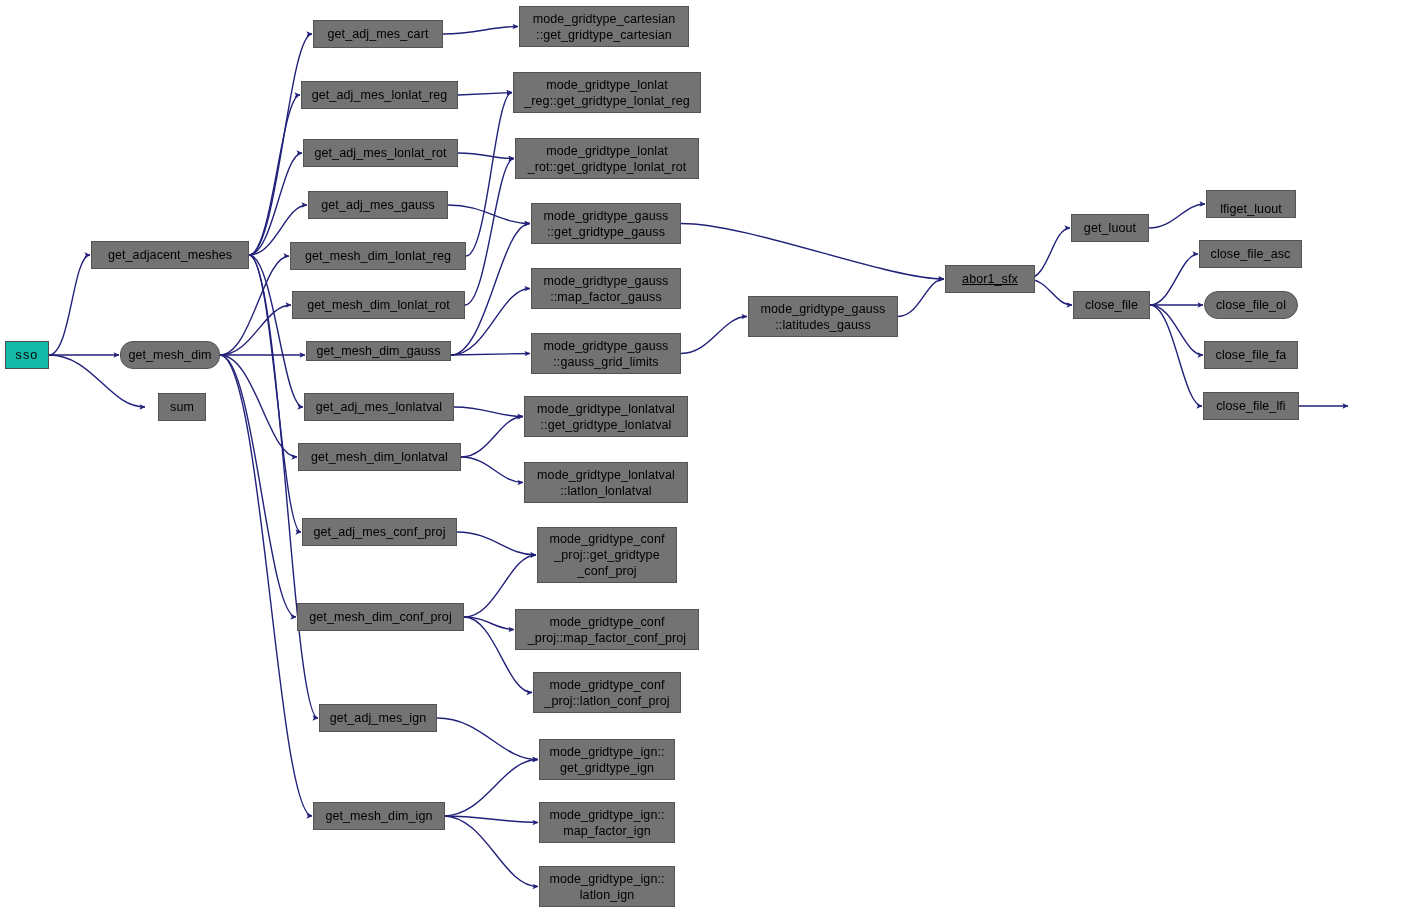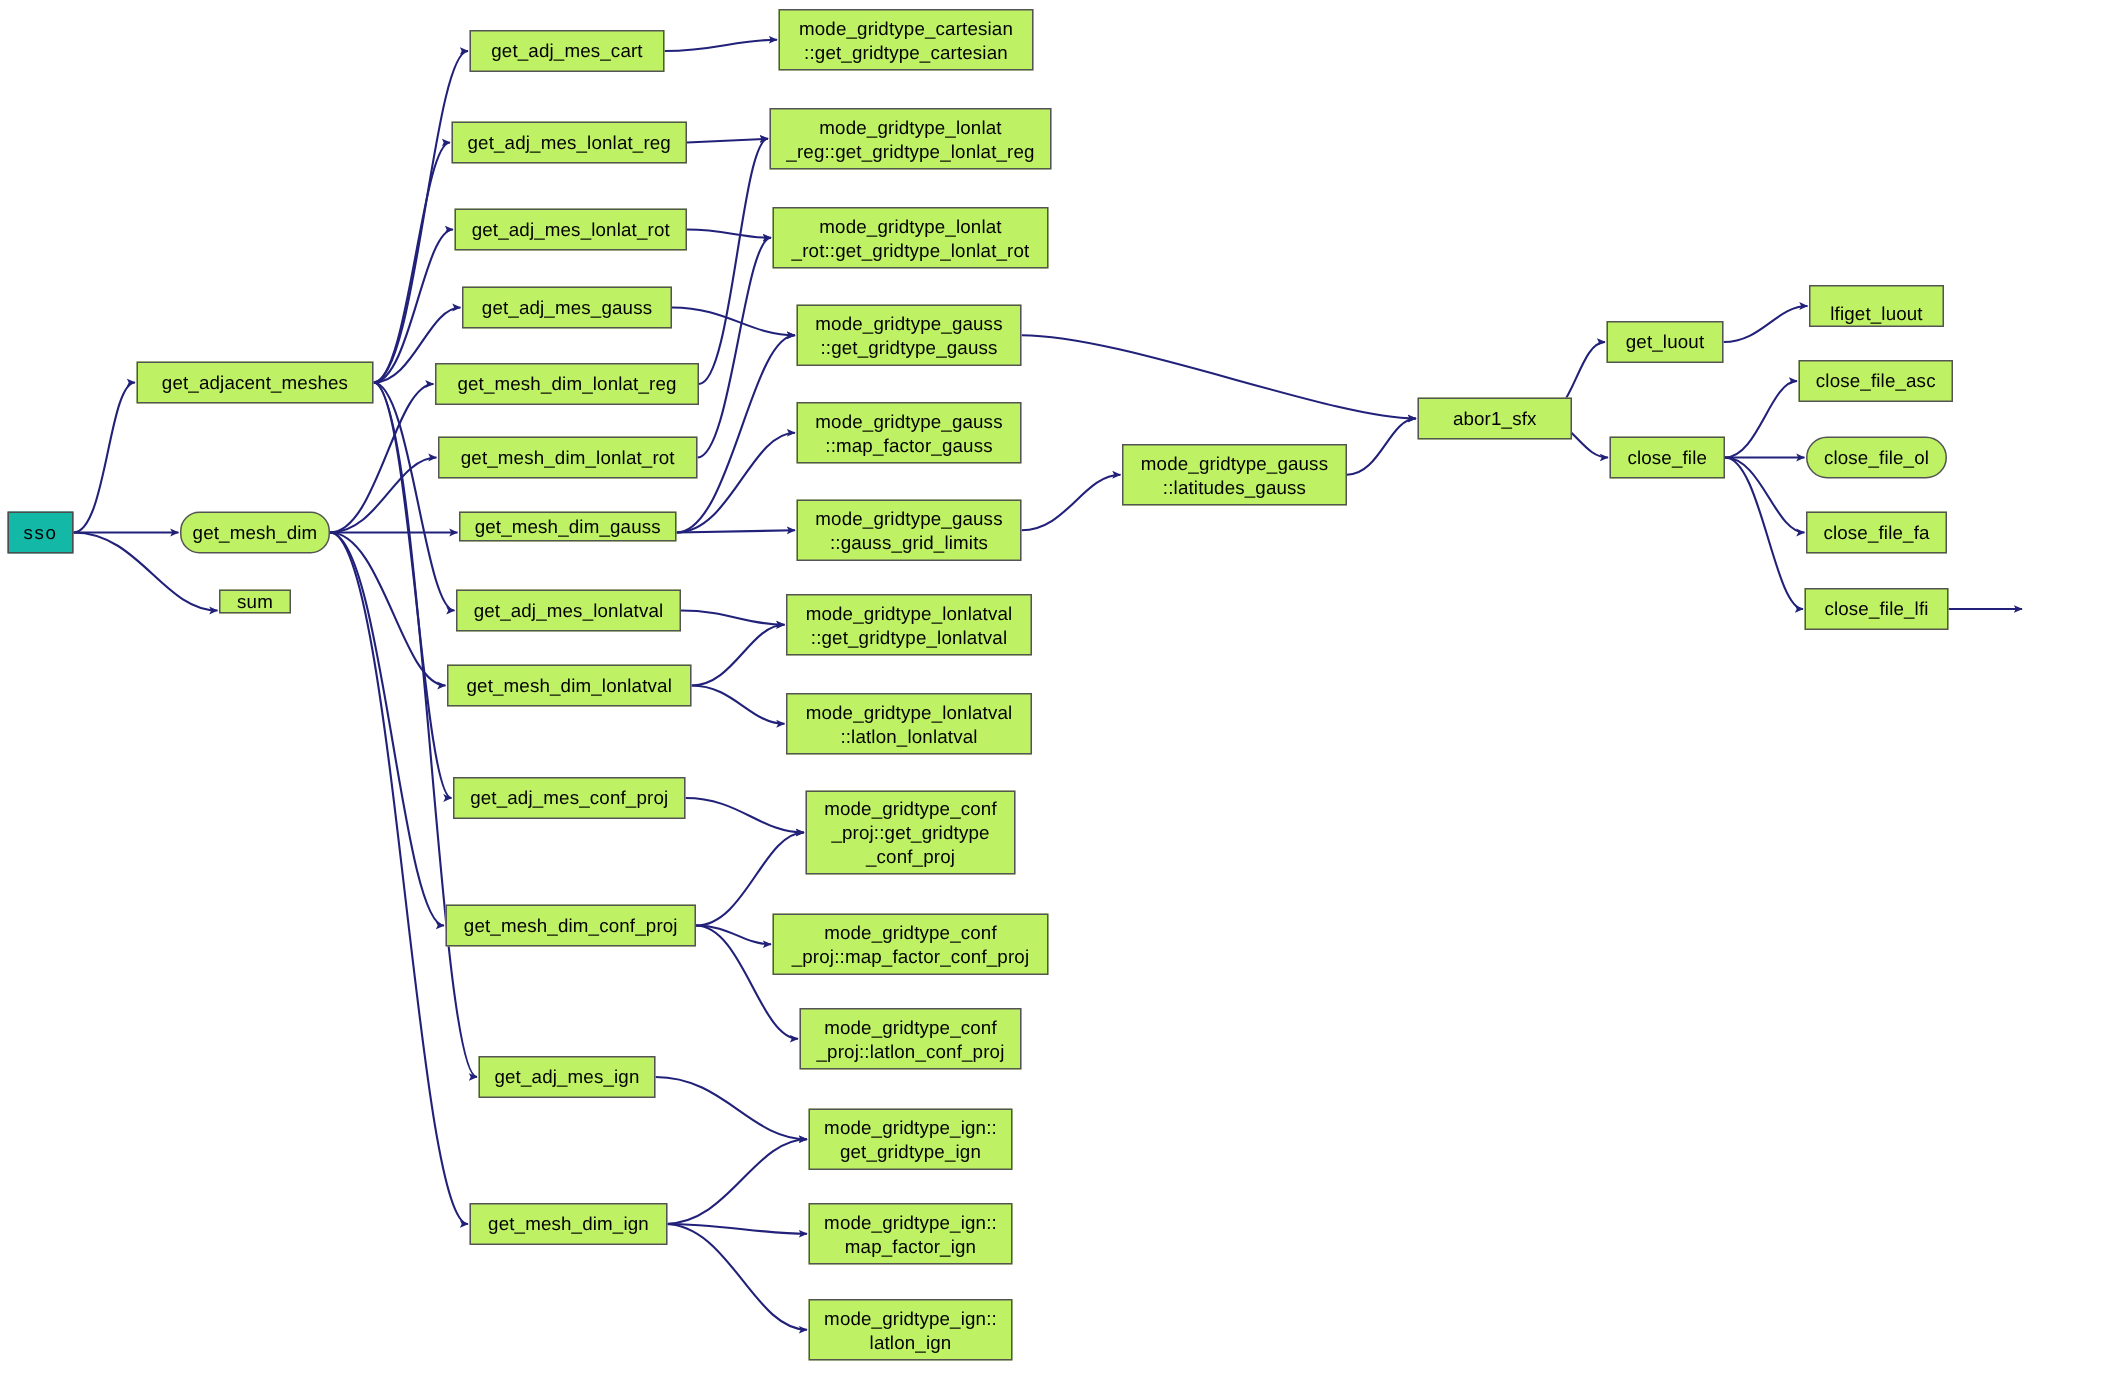--- a/index.html
+++ b/index.html
@@ -20,21 +20,21 @@
     left: 0;
     top: 0;
     width: 1416px;
     height: 915px;
     pointer-events: none;
   }
   .node {
     position: absolute;
     box-sizing: border-box;
     border: 1px solid #545454;
-    background: #bef264;
+    background: #737373;
     color: #000000;
     font-size: 12.5px;
     line-height: 16px;
     text-align: center;
     display: flex;
     align-items: center;
     justify-content: center;
     white-space: pre;
     letter-spacing: 0.1px;
     z-index: 2;
@@ -104,21 +104,21 @@
       <path d="M1149,228 C1174.65,228 1184.1975,204 1205,204" fill="none" stroke="#21217a" stroke-width="1.4" marker-end="url(#ah)"></path>
       <path d="M1150,305 C1172.05,305 1180.2575,254 1198,254" fill="none" stroke="#21217a" stroke-width="1.4" marker-end="url(#ah)"></path>
       <path d="M1150,305 L1203,305" fill="none" stroke="#21217a" stroke-width="1.4" marker-end="url(#ah)"></path>
       <path d="M1150,305 C1174.3,305 1183.345,355 1203,355" fill="none" stroke="#21217a" stroke-width="1.4" marker-end="url(#ah)"></path>
       <path d="M1150,305 C1173.85,305 1182.7275,406 1202,406" fill="none" stroke="#21217a" stroke-width="1.4" marker-end="url(#ah)"></path>
       <path d="M1299,406 L1348,406" fill="none" stroke="#21217a" stroke-width="1.4" marker-end="url(#ah)"></path>
     </svg>
 <div class="node root" style="left: 5px; top: 341px; width: 44px; height: 28px;"><span class="node-label">sso</span></div>
     <div class="node" style="left: 91px; top: 241px; width: 158px; height: 28px;"><span class="node-label">get_adjacent_meshes</span></div>
     <div class="node" style="left: 120px; top: 341px; width: 100px; height: 28px; border-radius: 13px;"><span class="node-label">get_mesh_dim</span></div>
-    <div class="node" style="left: 146px; top: 393px; width: 48px; height: 16px; justify-content: flex-end;"><span class="node-label">sum</span></div>
+    <div class="node" style="left: 158px; top: 393px; width: 48px; height: 28px; justify-content: flex-end;"><span class="node-label">sum</span></div>
     <div class="node" style="left: 313px; top: 20px; width: 130px; height: 28px;"><span class="node-label">get_adj_mes_cart</span></div>
     <div class="node" style="left: 301px; top: 81px; width: 157px; height: 28px;"><span class="node-label">get_adj_mes_lonlat_reg</span></div>
     <div class="node" style="left: 303px; top: 139px; width: 155px; height: 28px;"><span class="node-label">get_adj_mes_lonlat_rot</span></div>
     <div class="node" style="left: 308px; top: 191px; width: 140px; height: 28px;"><span class="node-label">get_adj_mes_gauss</span></div>
     <div class="node" style="left: 290px; top: 242px; width: 176px; height: 28px;"><span class="node-label">get_mesh_dim_lonlat_reg</span></div>
     <div class="node" style="left: 292px; top: 291px; width: 173px; height: 28px;"><span class="node-label">get_mesh_dim_lonlat_rot</span></div>
     <div class="node" style="left: 306px; top: 341px; width: 145px; height: 20px;"><span class="node-label">get_mesh_dim_gauss</span></div>
     <div class="node" style="left: 304px; top: 393px; width: 150px; height: 28px; align-items: center;"><span class="node-label">get_adj_mes_lonlatval</span></div>
     <div class="node" style="left: 298px; top: 443px; width: 163px; height: 28px;"><span class="node-label">get_mesh_dim_lonlatval</span></div>
     <div class="node" style="left: 302px; top: 518px; width: 155px; height: 28px;"><span class="node-label">get_adj_mes_conf_proj</span></div>
@@ -149,21 +149,21 @@
     <div class="node" style="left: 515px; top: 609px; width: 184px; height: 41px;"><span class="node-label">mode_gridtype_conf
 _proj::map_factor_conf_proj</span></div>
     <div class="node" style="left: 533px; top: 672px; width: 148px; height: 41px;"><span class="node-label">mode_gridtype_conf
 _proj::latlon_conf_proj</span></div>
     <div class="node" style="left: 539px; top: 739px; width: 136px; height: 41px;"><span class="node-label">mode_gridtype_ign::
 get_gridtype_ign</span></div>
     <div class="node" style="left: 539px; top: 802px; width: 136px; height: 41px;"><span class="node-label">mode_gridtype_ign::
 map_factor_ign</span></div>
     <div class="node" style="left: 539px; top: 866px; width: 136px; height: 41px;"><span class="node-label">mode_gridtype_ign::
 latlon_ign</span></div>
-    <div class="node" style="left: 945px; top: 265px; width: 103px; height: 28px;"><span class="node-label">abor1_sfx</span></div>
+    <div class="node" style="left: 945px; top: 265px; width: 90px; height: 28px; text-decoration: underline;"><span class="node-label">abor1_sfx</span></div>
     <div class="node" style="left: 1071px; top: 214px; width: 78px; height: 28px;"><span class="node-label">get_luout</span></div>
     <div class="node" style="left: 1073px; top: 291px; width: 77px; height: 28px;"><span class="node-label">close_file</span></div>
     <div class="node" style="left: 1206px; top: 190px; width: 90px; height: 28px; align-items: flex-end;"><span class="node-label">lfiget_luout</span></div>
     <div class="node" style="left: 1199px; top: 240px; width: 103px; height: 28px;"><span class="node-label">close_file_asc</span></div>
     <div class="node" style="left: 1204px; top: 291px; width: 94px; height: 28px; border-radius: 14px;"><span class="node-label">close_file_ol</span></div>
     <div class="node" style="left: 1204px; top: 341px; width: 94px; height: 28px;"><span class="node-label">close_file_fa</span></div>
     <div class="node" style="left: 1203px; top: 392px; width: 96px; height: 28px;"><span class="node-label">close_file_lfi</span></div>
     <div class="node" style="left: 1427px; top: 392px; width: 62px; height: 28px;"><span class="node-label">fmfree</span></div>
   </div>
 

